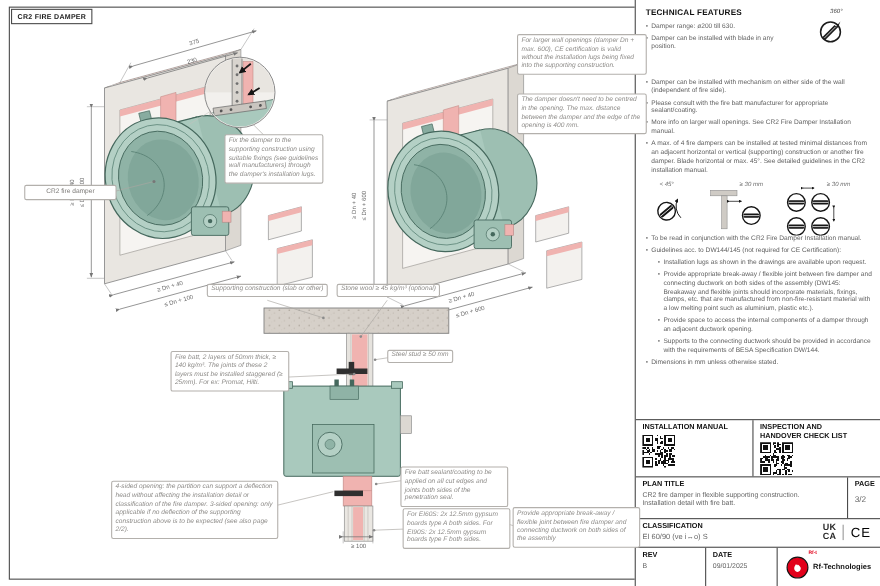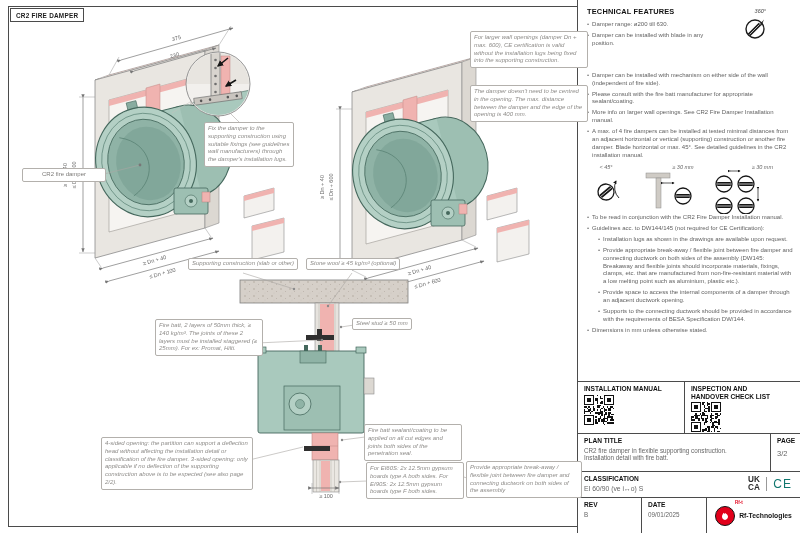--- a/index.html
+++ b/index.html
@@ -36,21 +36,21 @@
   .tbh{font-size:6.6px;font-weight:bold;color:#111;line-height:1.15;}
   .tbv{font-size:6.3px;color:#666;line-height:1.25;margin-top:2px;}
   .c1{width:106px;}
   .c2{flex:1;border-left:1px solid #4b4b4b;}
   .qr{width:30px;height:30px;margin-top:2px;fill:#111;}
   .plan{flex:1;}
   .pagecell{width:30px;border-left:1px solid #4b4b4b;text-align:left;}
   .pageval{font-size:7.5px;color:#666;margin-top:4px;}
   .marks{position:absolute;right:8px;top:4px;display:flex;align-items:center;gap:6px;}
   .ukca{font-size:8.2px;font-weight:bold;line-height:.95;color:#2b2b2b;letter-spacing:.3px;}
-  .ce{font-size:12px;color:#0f766e;letter-spacing:1px;border-left:1px solid #999;padding-left:6px;}
+  .ce{font-size:12px;color:#000000;letter-spacing:1px;border-left:1px solid #999;padding-left:6px;}
   .revcell{width:63px;}
   .datecell{width:65px;border-left:1px solid #4b4b4b;}
   .logocell{flex:1;border-left:1px solid #4b4b4b;display:flex;align-items:center;justify-content:center;gap:4px;position:relative;}
   .flame{width:18px;height:18px;border-radius:50%;background:#e2001a;border:1.5px solid #141414;
          display:flex;align-items:center;justify-content:center;}
   .rft{position:absolute;left:28px;top:2px;font-size:4.5px;font-weight:bold;color:#e2001a;}
   .brand{font-size:6.8px;font-weight:bold;color:#141414;}
 </style>
 </head>
 <body>

